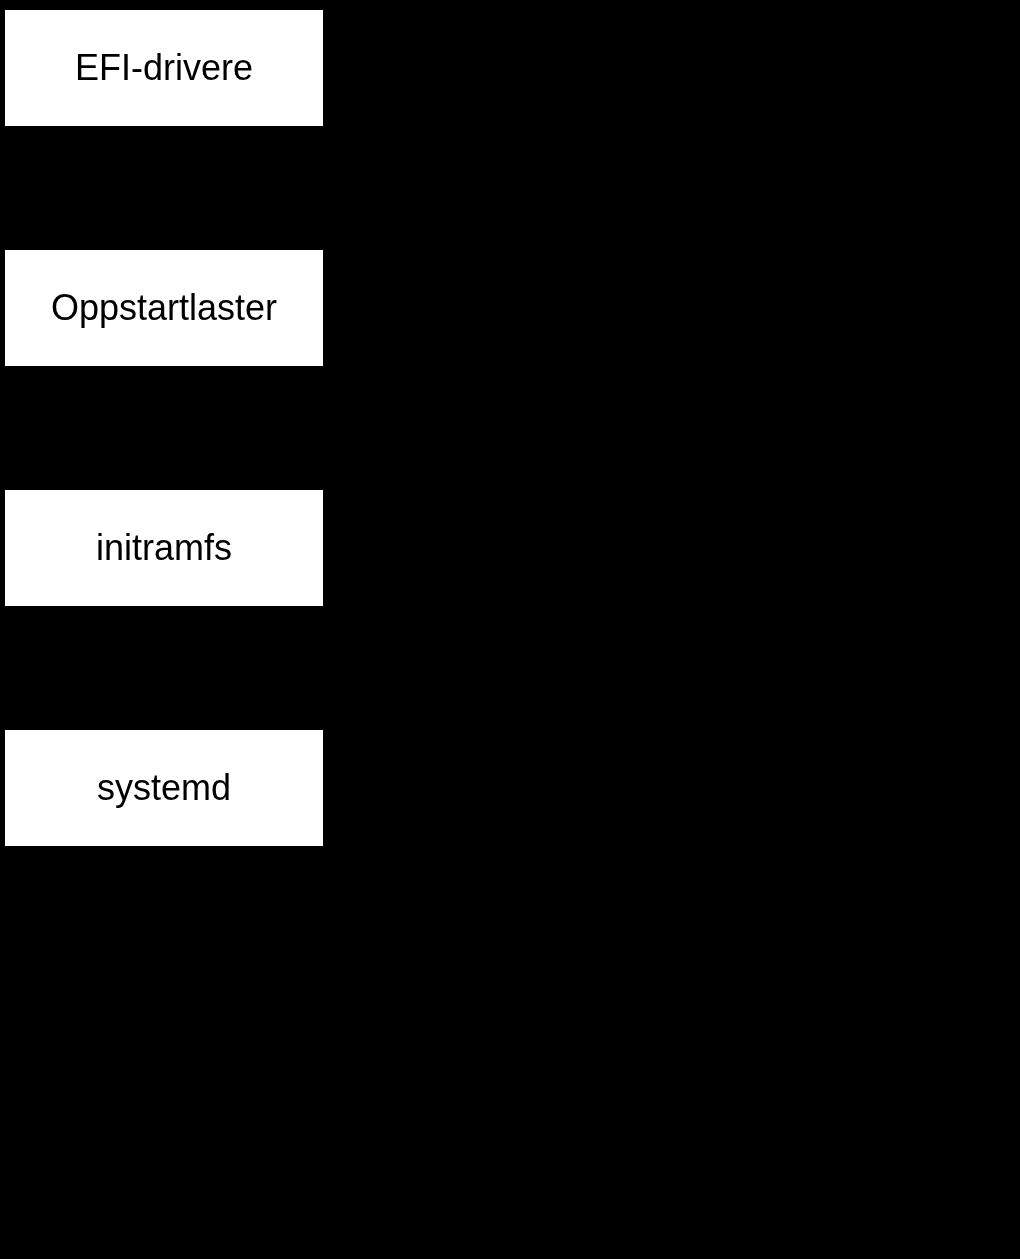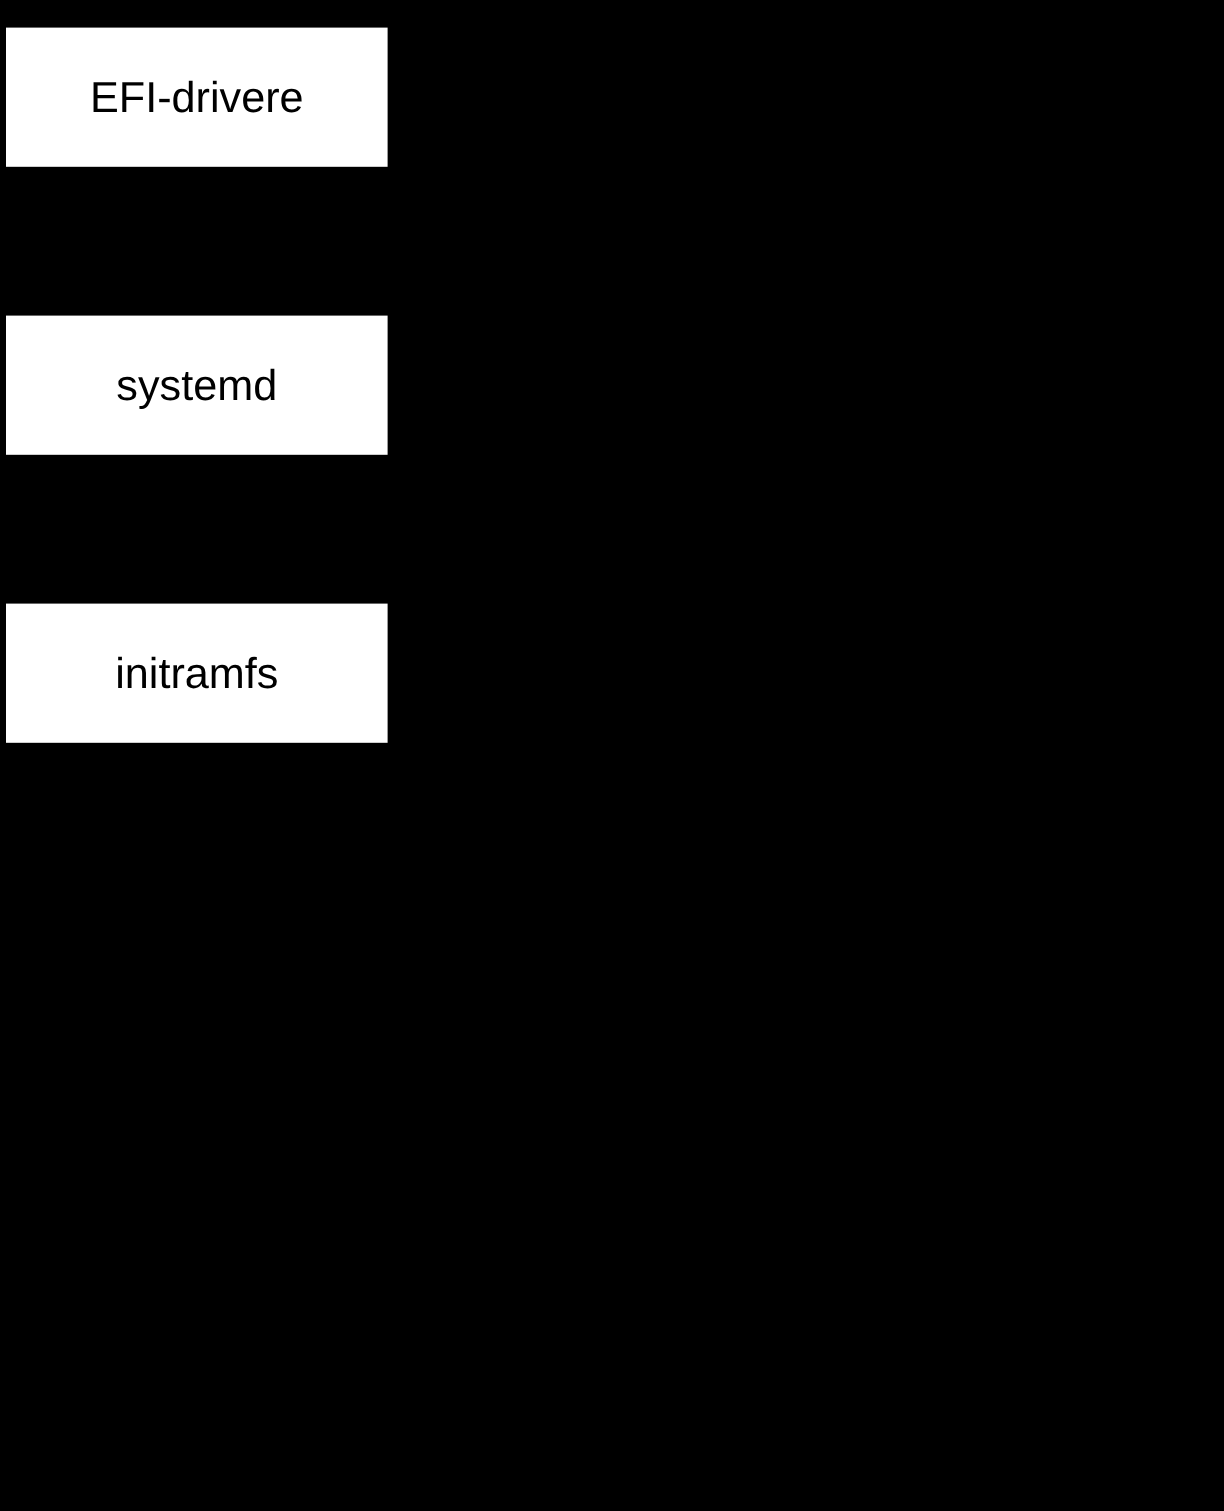--- a/index.html
+++ b/index.html
@@ -13,21 +13,21 @@
     position: relative;
     width: 1020px;
     height: 1259px;
     background: var(--background);
     overflow: hidden;
     font-family: "Liberation Sans", "DejaVu Sans", sans-serif;
   }
   .node-column {
     position: absolute;
     left: 5px;
-    top: 23px;
+    top: 10px;
     display: flex;
     flex-direction: column;
     gap: 124px;
   }
   .node {
     width: 318px;
     height: 116px;
     background: var(--node-fill);
     color: var(--node-text);
     display: flex;
@@ -40,19 +40,22 @@
 </style>
 </head>
 <body>
 
 <div class="canvas">
   <div class="node-column">
     <div class="node">
       <span>EFI-drivere</span>
     </div>
     <div class="node">
-      <span>systemd</span>
+      <span>Oppstartlaster</span>
     </div>
     <div class="node">
       <span>initramfs</span>
+    </div>
+    <div class="node">
+      <span>systemd</span>
     </div>
   </div>
 </div>
 
 </body></html>

